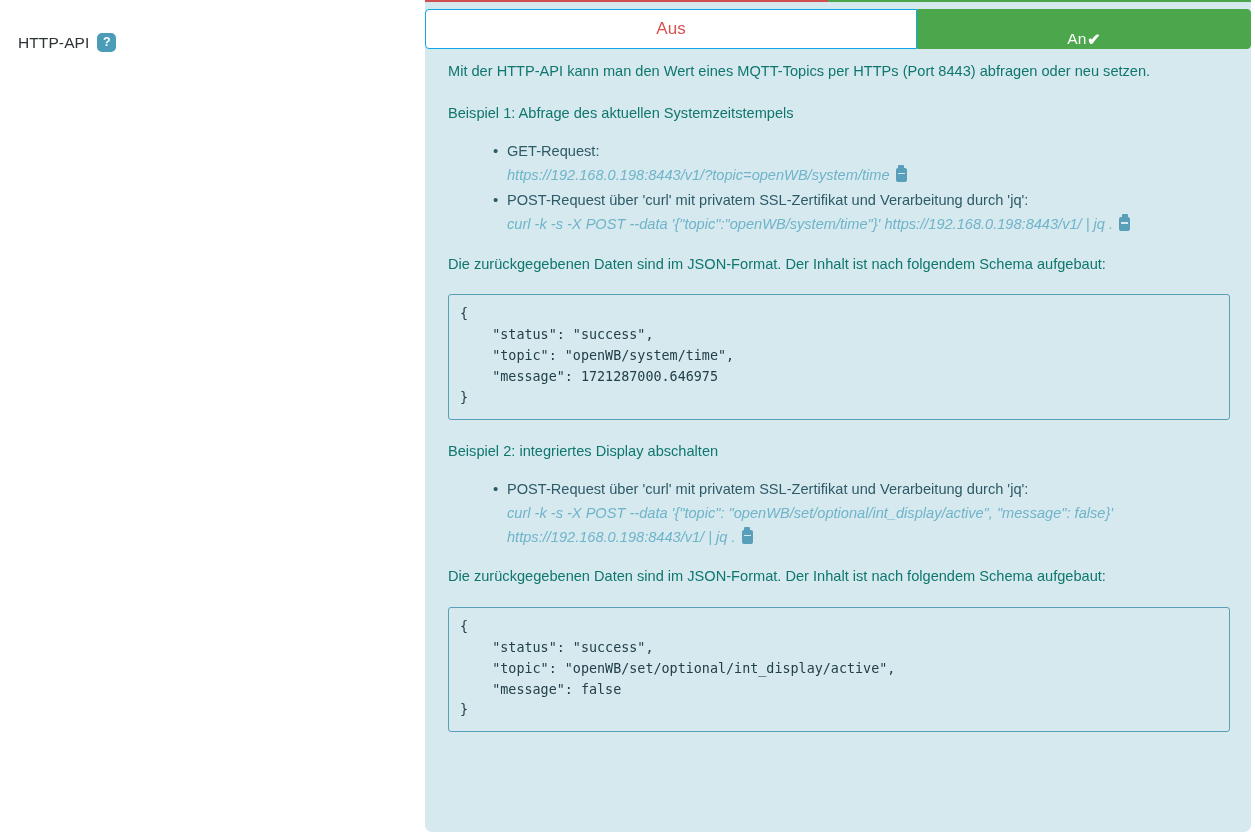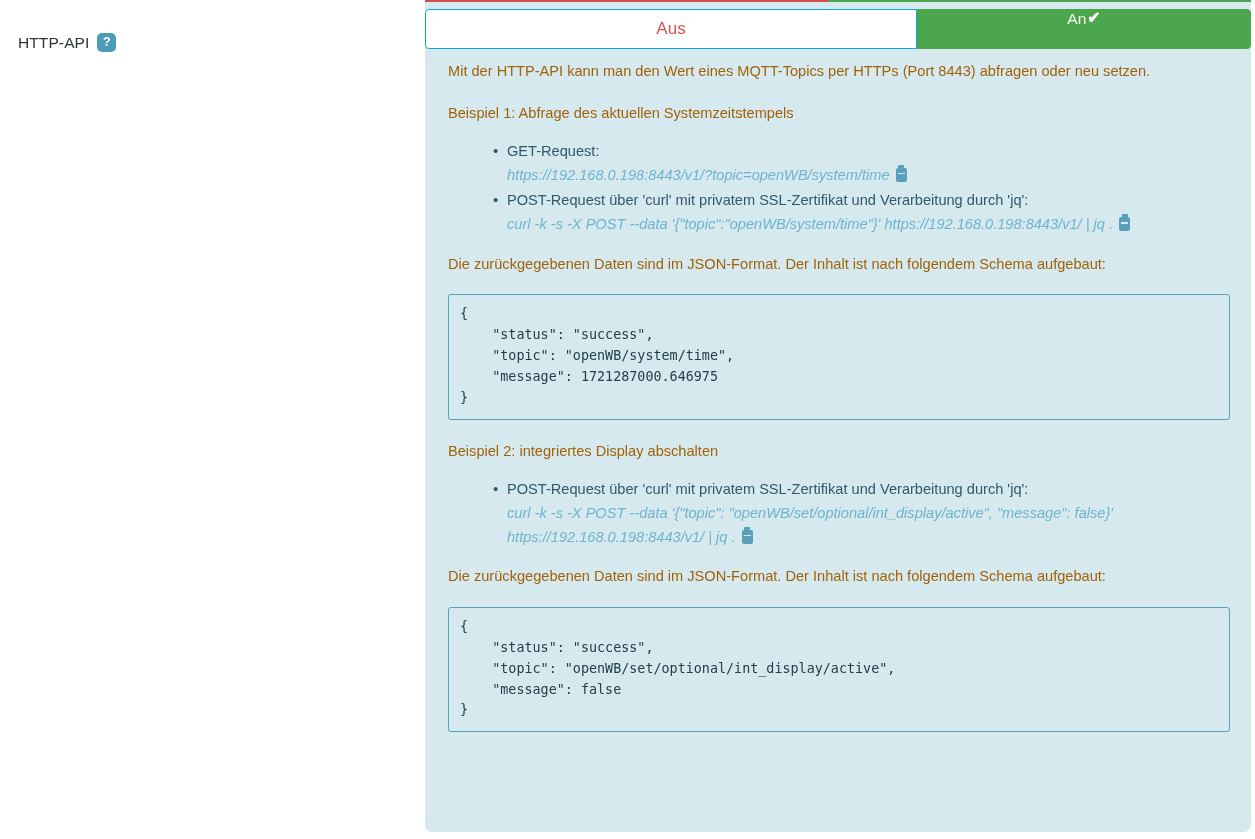--- a/index.html
+++ b/index.html
@@ -117,21 +117,21 @@
 
   .btn-on {
     flex: 1;
     box-sizing: border-box;
     background: #4ca64c;
     border: 1px solid #4ca64c;
     border-radius: 0 4px 4px 0;
     color: #ffffff;
     font-size: 15.5px;
     display: flex;
-    align-items: flex-start;
+    align-items: flex-end;
     justify-content: center;
     gap: 1px;
     cursor: pointer;
   }
   .btn-on .check {
     font-size: 16px;
     font-weight: bold;
     line-height: 1;
   }
 
@@ -141,21 +141,21 @@
     left: 23px;
     top: 60px;
     width: 782px;
     color: #2e5a68;
     font-size: 14.6px;
     line-height: 1.55;
   }
 
   .doc p {
     margin: 0 0 19px 0;
-    color: #a16207;
+    color: #0f766e;
   }
   .doc p.tight { margin-bottom: 16px; }
 
   .doc ul {
     margin: 0 0 17px 0;
     padding-left: 47px;
     list-style: none;
   }
   .doc li {
     position: relative;

